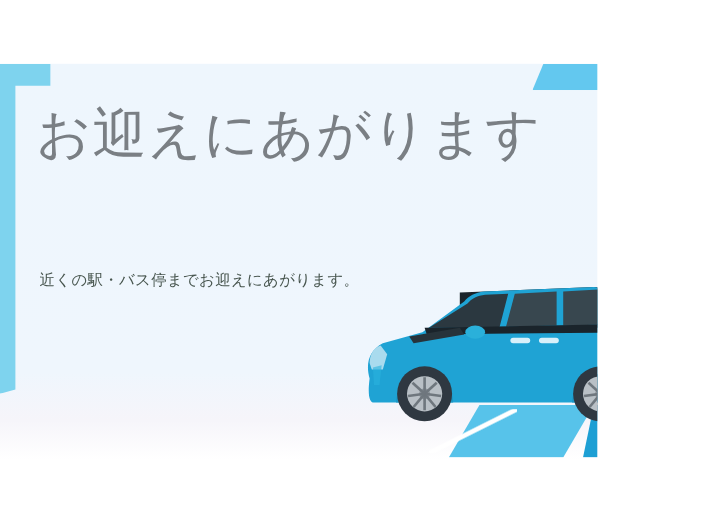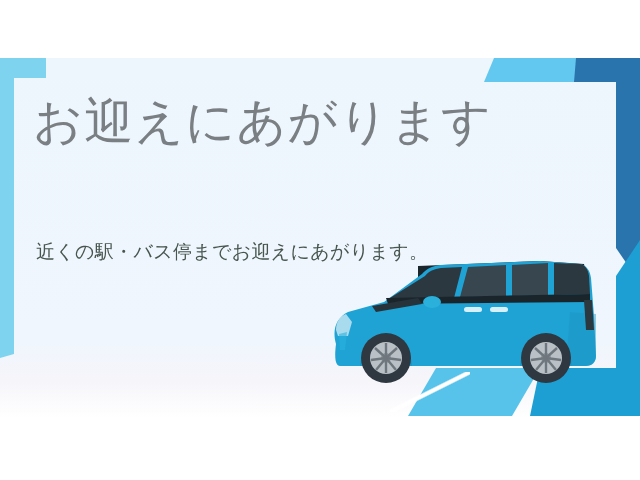--- a/index.html
+++ b/index.html
@@ -9,21 +9,21 @@
   }
   body {
     width: 640px;
     height: 480px;
     font-family: "DejaVu Sans", "Liberation Sans", sans-serif;
     overflow: hidden;
   }
 
   #banner {
     position: relative;
-    width: 640px;
+    width: 543px;
     height: 480px;
     background: #ffffff;
     overflow: hidden;
   }
 
   
   .card {
     position: absolute;
     left: 0;
     top: 58px;
@@ -126,22 +126,22 @@
     line-height: 1.08;
     letter-spacing: 1px;
     color: #7a7f84;
     font-weight: 400;
     white-space: nowrap;
   }
 
   #body-text {
     position: absolute;
     left: 36px;
-    top: 205px;
-    font-size: 19px;
+    top: 221px;
+    font-size: 14px;
     line-height: 1.62;
     letter-spacing: 0.3px;
     color: #47554e;
     white-space: pre-line;
   }
   #body-line-1, #body-line-2 { display: block; }
 
   
   #car {
     position: absolute;

